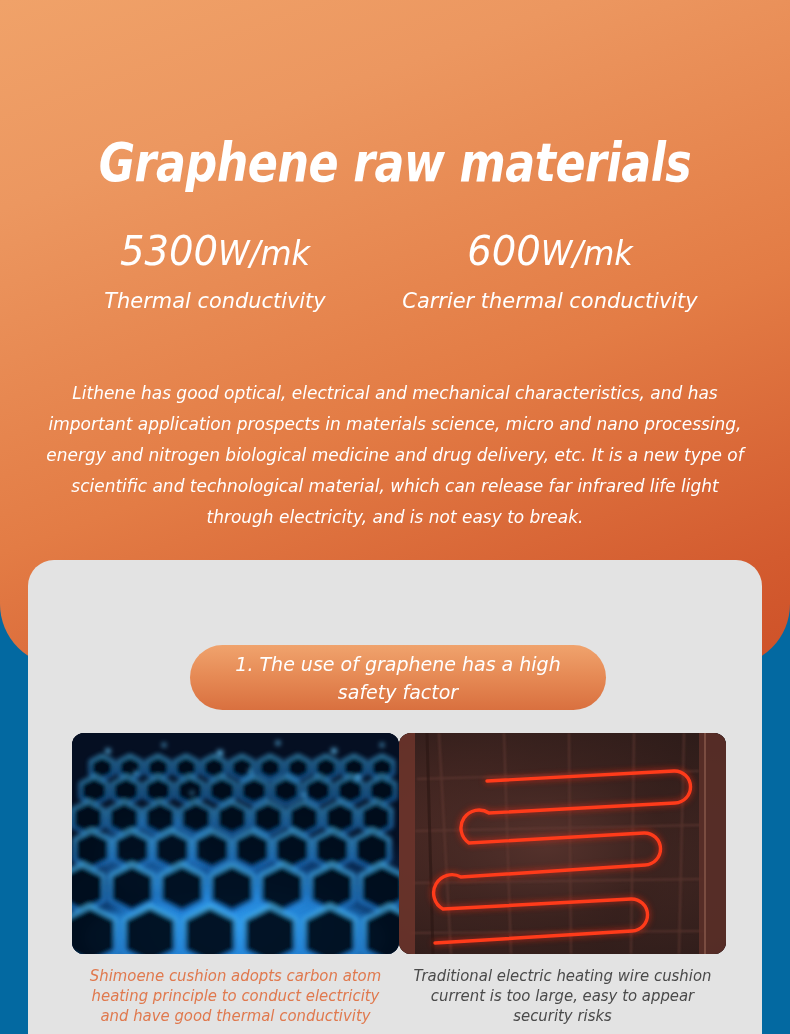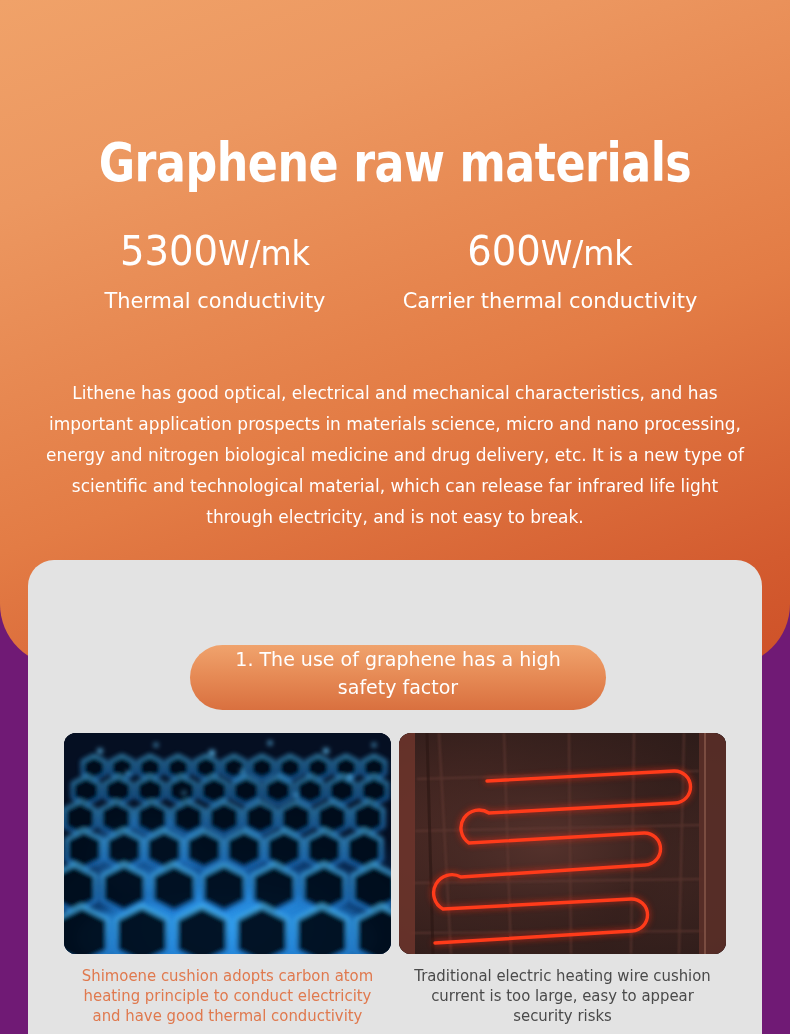--- a/index.html
+++ b/index.html
@@ -14,21 +14,22 @@
     overflow: hidden;
     font-family: "Liberation Sans", sans-serif;
     position: relative;
   }
 
   .page {
     position: absolute;
     inset: 0;
     width: 790px;
     height: 1034px;
-    background: #701a75;
+    background: #0369a1;
+    font-style: italic;
   }
 
   
   .hero {
     position: absolute;
     left: 0;
     top: 0;
     width: 790px;
     height: 666px;
     background: linear-gradient(160deg, #F0A269 0%, #EC9760 22%, #E37C45 58%, #D35B2F 88%, #CE5128 100%);
@@ -120,41 +121,42 @@
   
   .pill {
     position: absolute;
     left: 162px;
     top: 85px;
     width: 416px;
     height: 65px;
     border-radius: 34px;
     background: linear-gradient(180deg, #F0A36D 0%, #E68A55 48%, #D9703F 100%);
     display: flex;
+    align-items: center;
     justify-content: center;
     box-sizing: border-box;
     padding: 0 22px;
   }
   .pill-text {
     color: #ffffff;
     font-size: 20px;
     line-height: 28px;
     text-align: center;
     font-family: "DejaVu Sans", sans-serif;
     transform: scaleX(0.95);
   }
 
   
   .compare {
     position: absolute;
     left: 0;
     top: 173px;
     width: 734px;
     display: flex;
-    justify-content: space-between;
+    justify-content: flex-end;
     padding: 0 36px;
     box-sizing: border-box;
   }
   .col {
     width: 327px;
   }
   .photo {
     width: 327px;
     height: 221px;
     border-radius: 12px;

